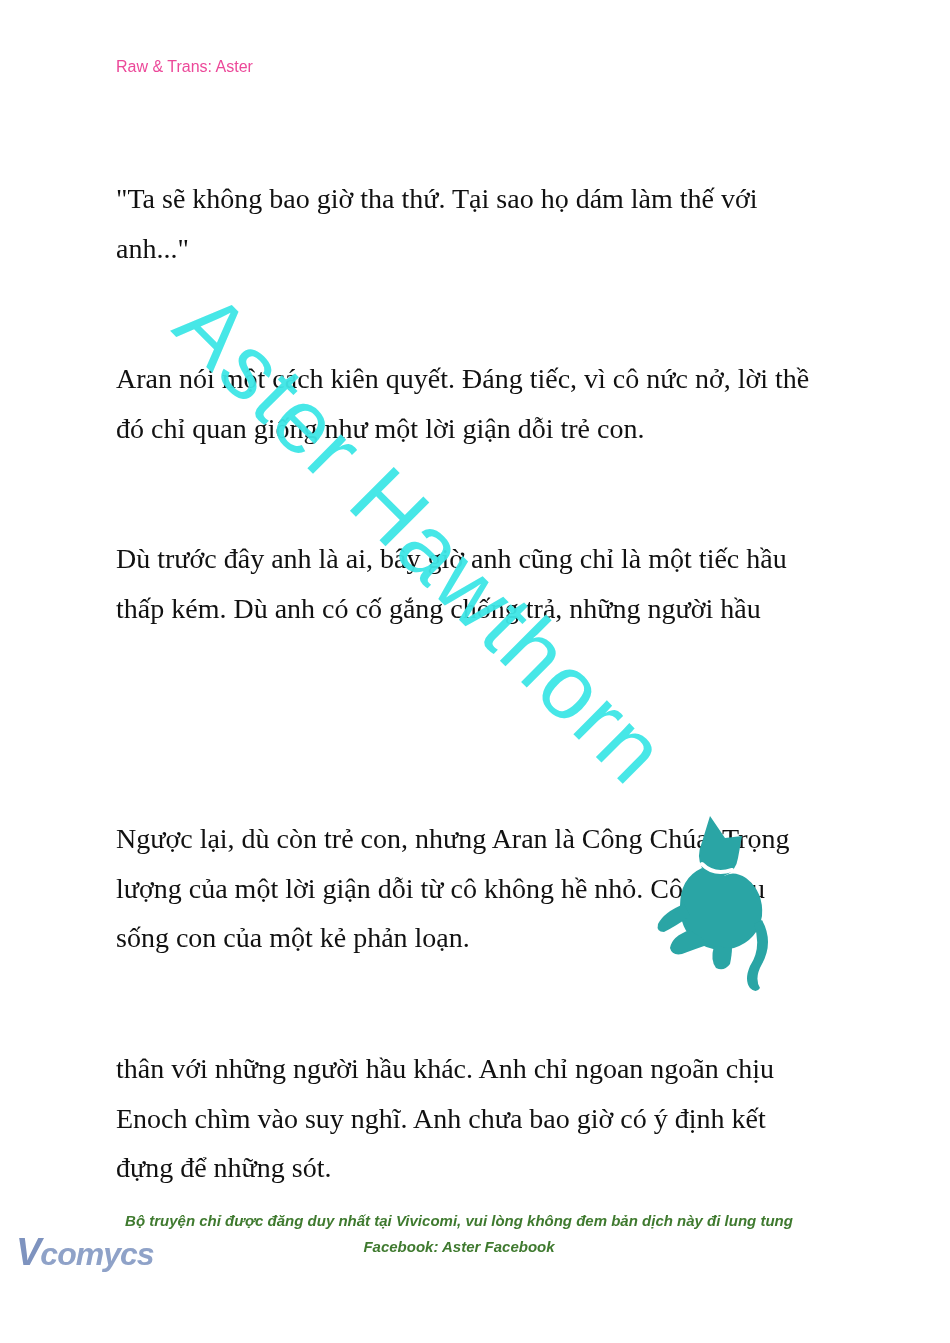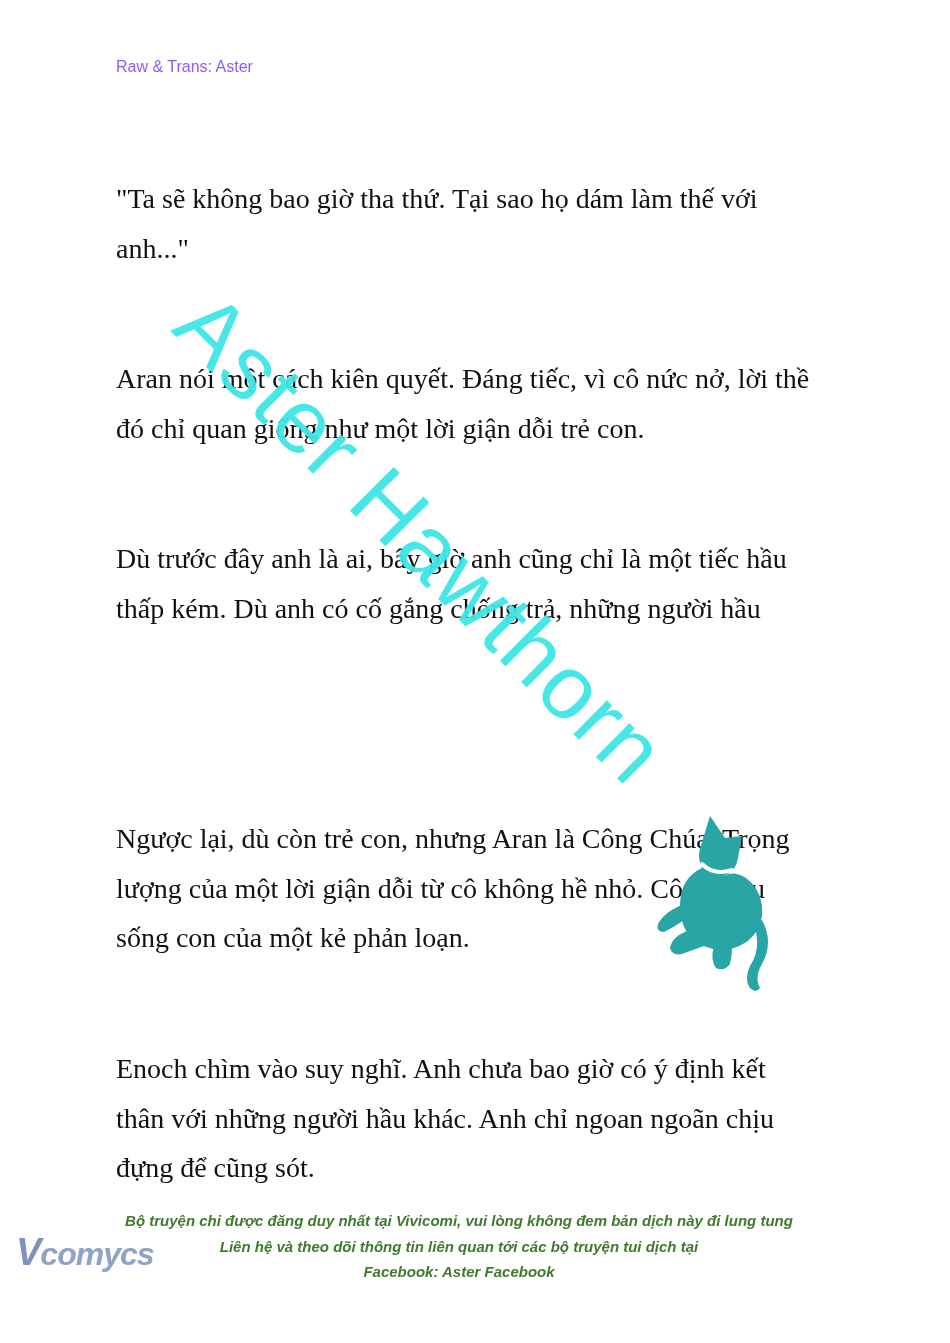--- a/index.html
+++ b/index.html
@@ -2,21 +2,21 @@
 <html><head>
 <meta charset="utf-8">
 <style>
   html, body { margin: 0; padding: 0; }
   body {
     width: 950px; height: 1343px; background: #ffffff; position: relative; overflow: hidden;
     font-family: "Liberation Serif", serif; color: #111;
   }
   .header {
     position: absolute; left: 116px; top: 58px;
-    font-family: "Liberation Sans", sans-serif; font-size: 16px; color: #8b5cf6;
+    font-family: "Liberation Sans", sans-serif; font-size: 16px; color: #ec4899;
   }
   .para {
     position: absolute; left: 116px; width: 740px;
     font-family: "Liberation Serif", serif; font-size: 28px; line-height: 49.7px;
     color: #111; margin: 0;
   }
   .para .line { display: block; white-space: nowrap; }
   .footer {
     position: absolute; left: 0; width: 918px; top: 1208px; text-align: center;
     font-family: "Liberation Sans", sans-serif; font-style: italic; font-weight: bold;
@@ -62,23 +62,23 @@
   <span class="line">thấp kém. Dù anh có cố gắng chống trả, những người hầu</span>
 </div>
 
 <div class="para" style="top:814px">
   <span class="line">Ngược lại, dù còn trẻ con, nhưng Aran là Công Chúa. Trọng</span>
   <span class="line">lượng của một lời giận dỗi từ cô không hề nhỏ. Cô đã cứu</span>
   <span class="line">sống con của một kẻ phản loạn.</span>
 </div>
 
 <div class="para" style="top:1044px">
+  <span class="line">thân với những người hầu khác. Anh chỉ ngoan ngoãn chịu</span>
   <span class="line">Enoch chìm vào suy nghĩ. Anh chưa bao giờ có ý định kết</span>
-  <span class="line">thân với những người hầu khác. Anh chỉ ngoan ngoãn chịu</span>
-  <span class="line">đựng để cũng sót.</span>
+  <span class="line">đựng để những sót.</span>
 </div>
 
 <div class="watermark" style="left:175px; top:340px;">
   <span class="wm-inner">Aster Hawthorn</span>
 </div>
 
 <svg class="cat" viewBox="0 0 130 190">
   <g fill="#2aa5a5">
 
     <path d="M60 8 L75 30 L92 28 L88 50 Q86 64 74 68 Q60 70 52 60 Q46 48 52 34 Z"></path>
@@ -92,19 +92,18 @@
     <path d="M64 138 Q60 152 66 160 Q74 164 80 156 Q82 146 82 140 Z"></path>
 
     <path d="M104 116 Q112 140 100 158 Q94 172 100 180 Q106 186 110 180 Q104 170 112 156 Q124 134 112 112 Z"></path>
   </g>
 
   <path d="M52 56 Q64 68 82 62" stroke="#ffffff" stroke-width="4" fill="none" stroke-linecap="round"></path>
 </svg>
 
 <div class="footer">
   <span class="fline">Bộ truyện chỉ được đăng duy nhất tại Vivicomi, vui lòng không đem bản dịch này đi lung tung</span>
-  <span class="fline">Liên hệ và theo dõi thông tin liên quan tới các bộ truyện tui dịch tại</span>
   <span class="fline">Facebook: Aster Facebook</span>
 </div>
 
 <div class="logo">
   <span class="v">V</span><span>comycs</span>
 </div>
 
 </body></html>

